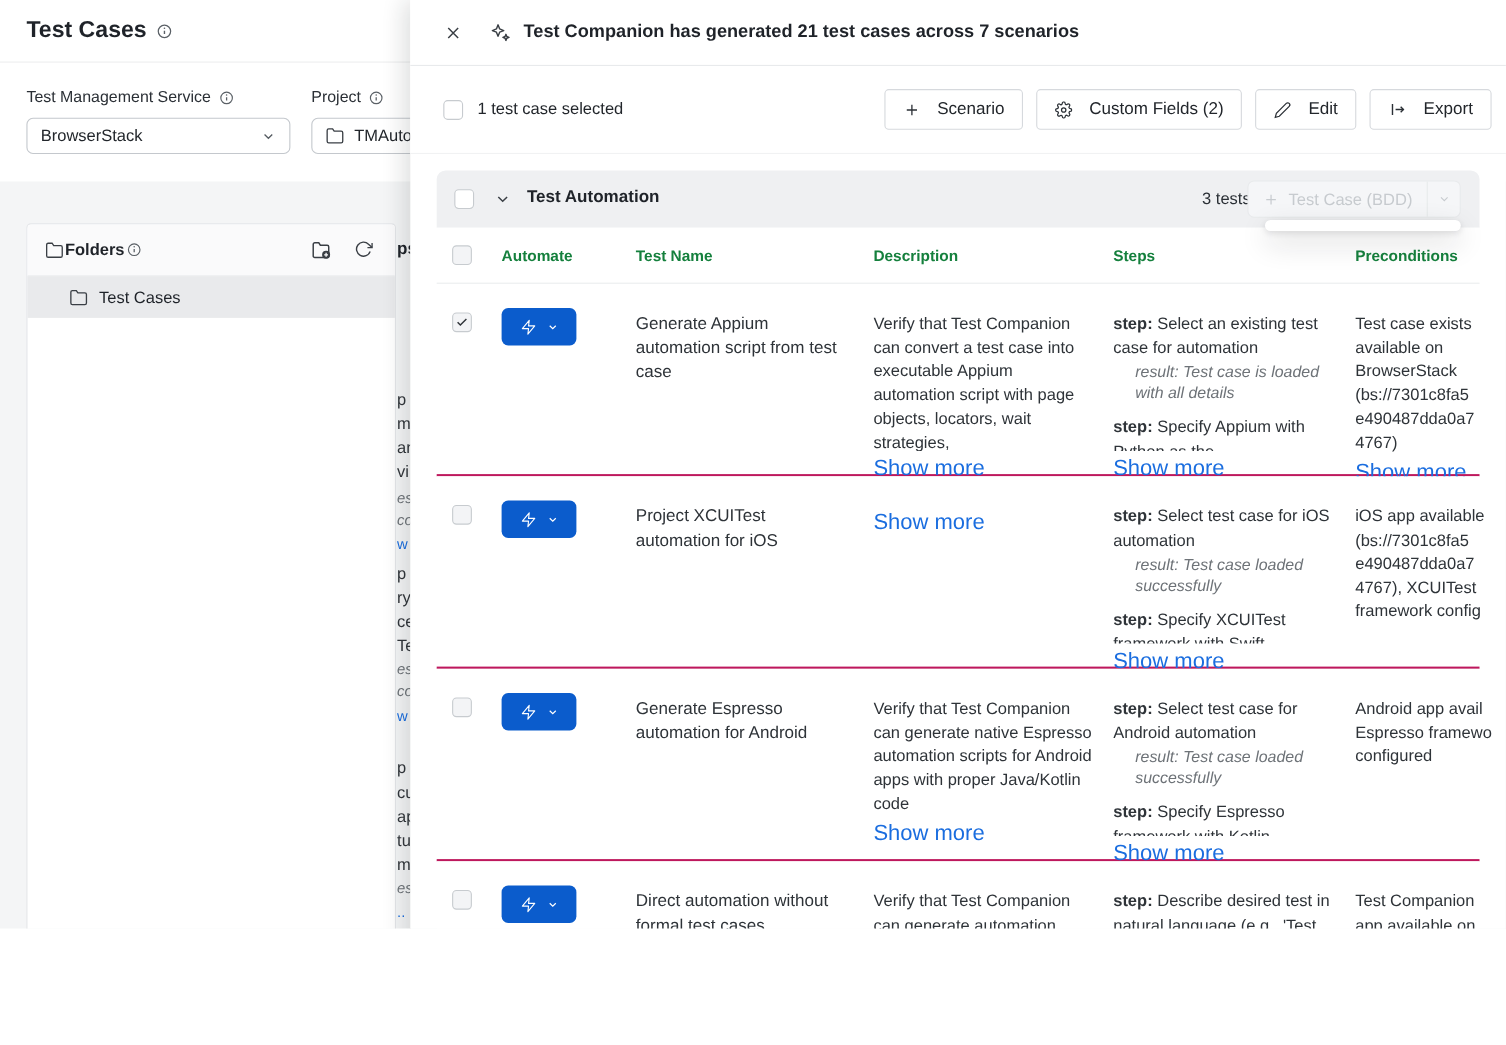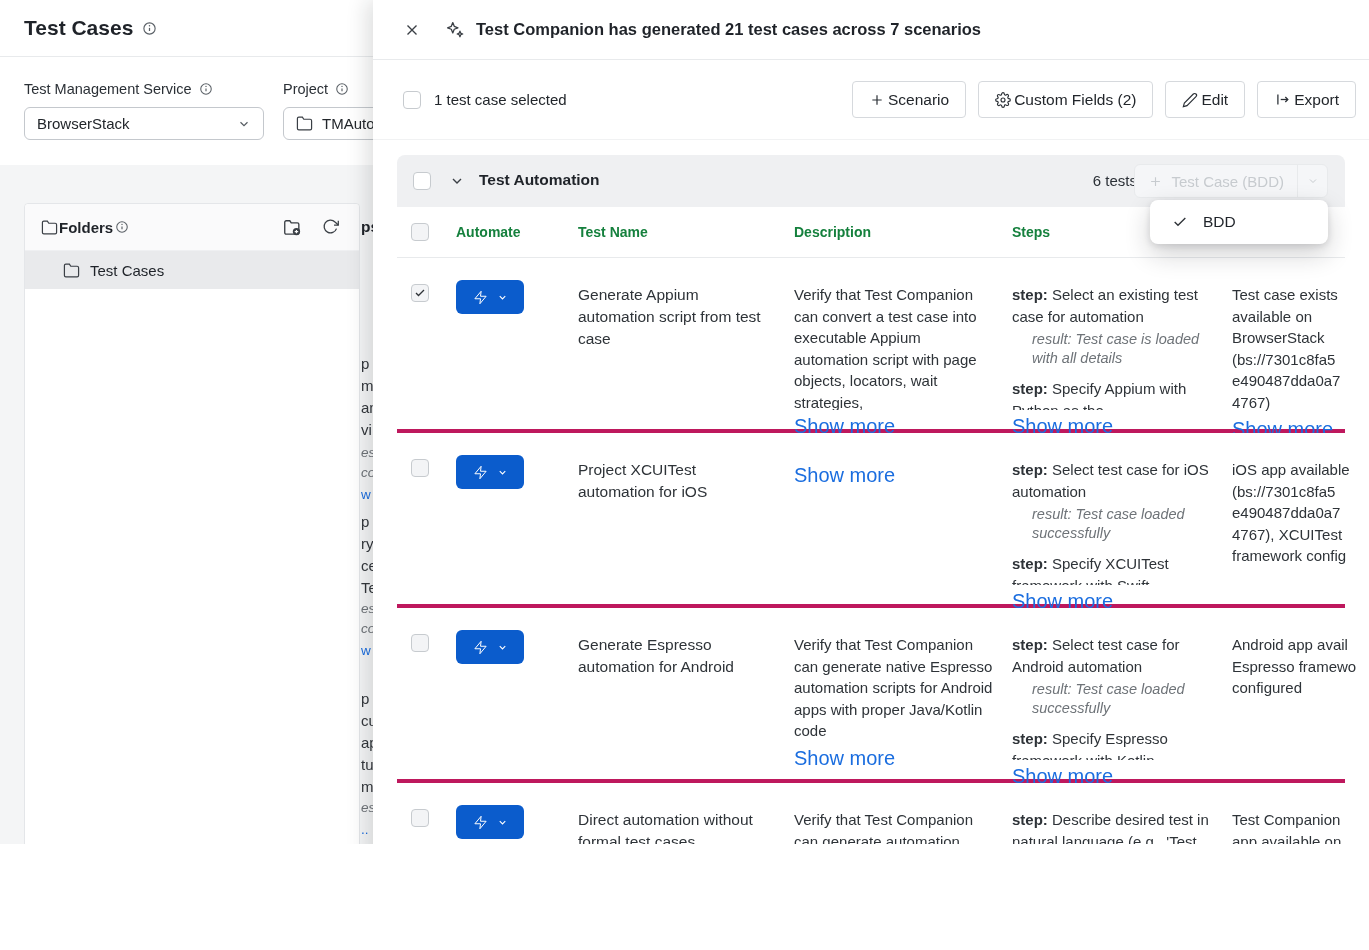--- a/index.html
+++ b/index.html
@@ -50,21 +50,21 @@
   .modal-header { position:absolute; top:0; left:0; right:0; height:60px; border-bottom:1px solid #E8EAEC;
                   display:flex; align-items:center; padding:0 24px 0 30px; background:#fff; z-index:5; }
   .close-btn { margin-right:24px; color:#3A3F45; }
   .sparkle { margin-right:12px; color:#3A3F45; display:inline-flex; }
   .modal-title { font-size:16.5px; font-weight:600; color:#1F2329; }
 
   .modal-toolbar { position:absolute; top:60px; left:0; right:0; height:80px; display:flex; align-items:center;
                    padding:0 13px 0 30px; border-bottom:1px solid #F1F2F3; background:#fff; z-index:5; }
   .sel-text { margin-left:13px; font-size:15px; color:#22262B; }
   .tb-group { margin-left:auto; display:flex; gap:12px; }
-  .btn { height:37px; display:inline-flex; align-items:center; gap:3px; padding:0 16px; background:#fff;
+  .btn { height:37px; display:inline-flex; align-items:center; gap:15px; padding:0 16px; background:#fff;
          border:1px solid #D6D9DD; border-radius:4px; font-size:15.5px; color:#22262B; cursor:pointer;
          font-family:inherit; }
   .btn .bicon { color:#2B3036; }
 
   .modal-body { position:absolute; top:141px; left:0; right:0; bottom:0; overflow:hidden; }
   .group { position:absolute; left:24px; top:14px; width:948px; }
   .group-header { position:relative; height:52px; background:#EFF0F2; border-radius:8px 8px 0 0; }
   .gh-cb   { position:absolute; left:16px; top:17px; }
   .gh-chev { position:absolute; left:52px; top:18px; color:#3A3F45; background:none; border:none; padding:0; cursor:pointer; }
   .gh-name { position:absolute; left:82px; top:16px; font-size:15.5px; font-weight:600; color:#1F2329; }
@@ -72,21 +72,21 @@
   .disabled-split { position:absolute; right:17px; top:9px; height:34px; display:flex; border:1px solid #E8EAEC;
                     border-radius:6px; background:#F5F6F8; color:#C7CBCF; }
   .ds-main { display:flex; align-items:center; gap:8px; padding:0 13px; font-size:15px; }
   .ds-caret{ width:30px; border-left:1px solid #E8EAEC; display:flex; align-items:center; justify-content:center; }
 
   .thead { position:relative; height:51px; border-bottom:1px solid #E8EAEC; background:#fff; }
   .th    { position:absolute; top:17px; font-size:14px; font-weight:700; color:#15803d; white-space:nowrap; }
   .th-cb { position:absolute; left:14px; top:16px; }
   .c-automate{left:59px} .c-name{left:181px} .c-desc{left:397px} .c-steps{left:615px} .c-pre{left:835px}
 
-  .trow { position:relative; height:175px; border-bottom:4px solid #be185d; background:#fff;text-decoration:underline; }
+  .trow { position:relative; height:175px; border-bottom:2px solid #be185d; background:#fff;text-decoration:underline; }
   .row-cb { position:absolute; left:14px; top:26px; }
   .split-btn { position:absolute; left:59px; top:22px; width:68px; height:34px; border:none; border-radius:6px;
                background:#0B5CCC; display:flex; align-items:center; justify-content:center; gap:9px;
                cursor:pointer; color:#fff; }
   .cell { position:absolute; top:26px; }
   .cell.name   { left:181px; width:196px; font-size:15.5px; line-height:22px; color:#2E3338; }
   .cell.desc   { left:397px; width:200px; }
   .cell.steps  { left:615px; width:202px; }
   .cell.precond{ left:835px; width:320px; }
   .clamp { max-height:126px; overflow:hidden; font-size:15px; line-height:21.5px; color:#2E3338; }
@@ -319,21 +319,21 @@
         <div class="group-header">
           <span class="cb gh-cb">
             
           </span>
           <button class="gh-chev icon-btn">
             <svg width="16" height="16" viewBox="0 0 24 24" fill="none" stroke="currentColor" stroke-width="2">
                 <polyline points="6 9 12 15 18 9"></polyline>
               </svg>
           </button>
           <span class="gh-name">Test Automation</span>
-          <span class="gh-count">6 tests</span>
+          <span class="gh-count">3 tests</span>
           <div class="disabled-split">
             <span class="ds-main">
               <span>
                   <svg width="15" height="15" viewBox="0 0 24 24" fill="none" stroke="currentColor" stroke-width="1.8">
                     <path d="M12 5v14M5 12h14"></path>
                   </svg>
                 </span>
               <span>Test Case (BDD)</span>
             </span>
             <span class="ds-caret">
@@ -514,28 +514,20 @@
                 </div>
 
     </div>
   </div>
 </div>
       </div>
     </div>
 
     <div class="menu" id="menu">
 
-  <div class="menu-item checked">
-    <span class="mi-check">
-      <svg width="16" height="16" viewBox="0 0 24 24" fill="none" stroke="currentColor" stroke-width="2">
-              <polyline points="20 6 9 17 4 12"></polyline>
-            </svg>
-    </span>
-    <span class="mi-label">BDD</span>
-  </div>
 </div>
 
     <div class="modal-footer">
       <span class="ft-text">1 test case selected</span>
       <div class="ft-actions">
         <button class="btn-danger">
           <span>
               <svg width="16" height="16" viewBox="0 0 24 24" fill="none" stroke="currentColor" stroke-width="1.7">
                 <polyline points="3 6 5 6 21 6"></polyline>
                 <path d="M19 6v14a2 2 0 0 1-2 2H7a2 2 0 0 1-2-2V6m3 0V4a2 2 0 0 1 2-2h4a2 2 0 0 1 2 2v2"></path>

